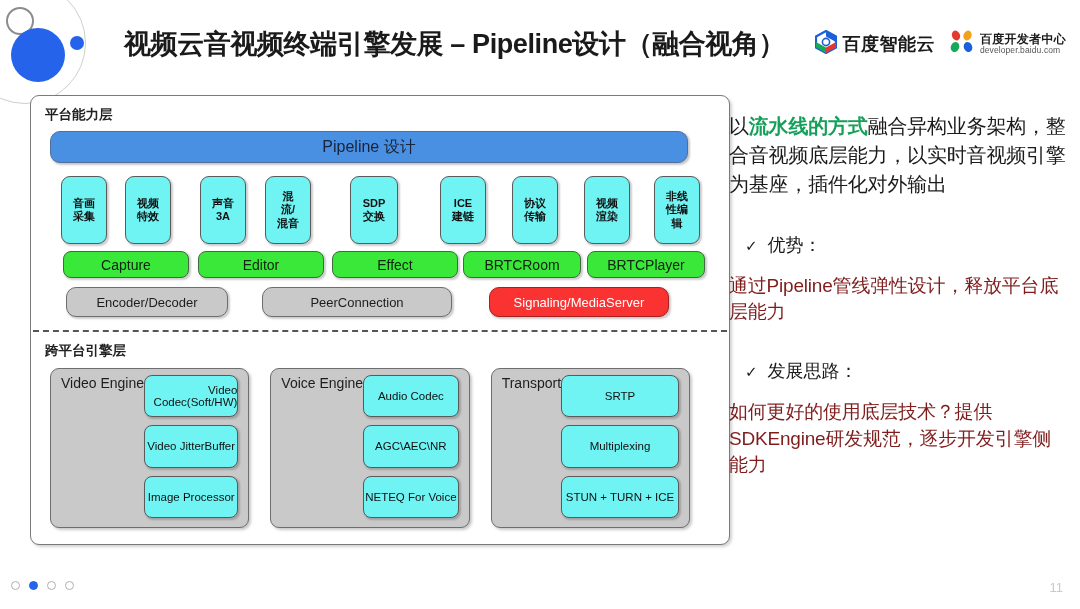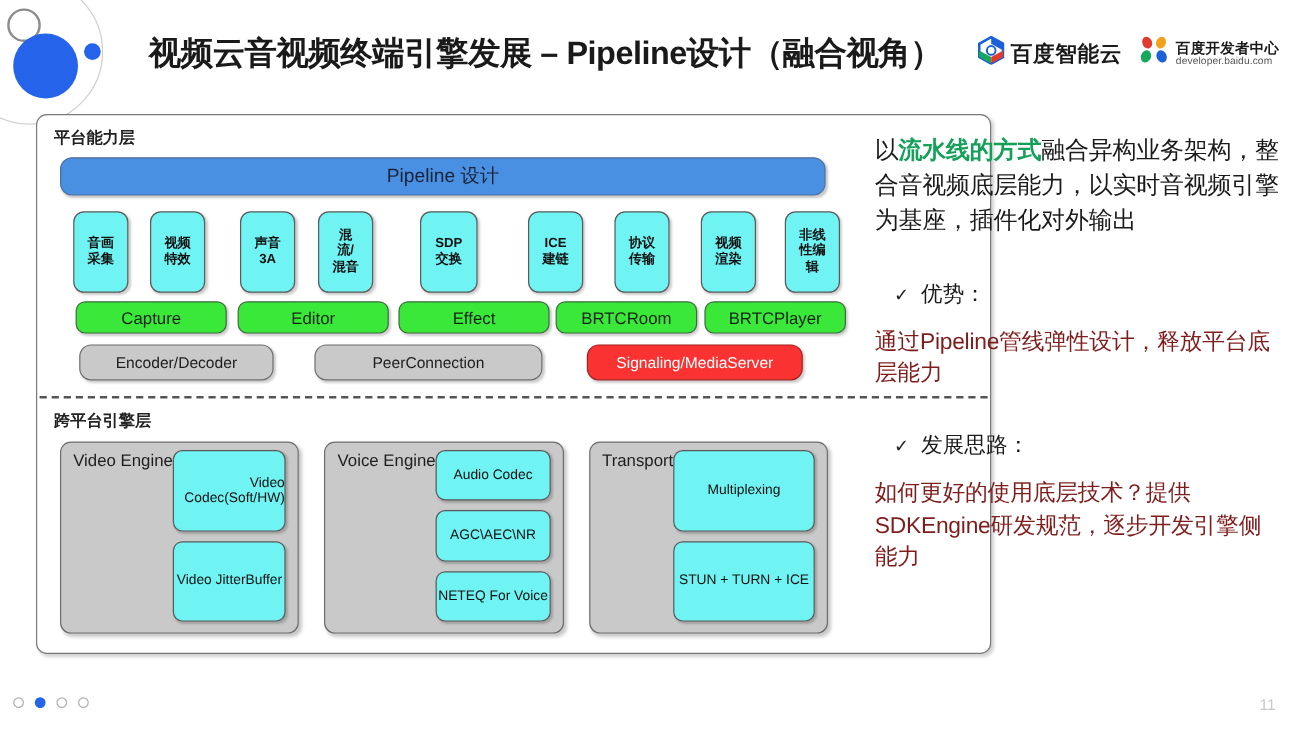--- a/index.html
+++ b/index.html
@@ -28,21 +28,21 @@
   .logos{position:absolute;right:14px;top:30px;display:flex;align-items:center;gap:14px;}
   .logo-cloud{display:flex;align-items:center;gap:5px;justify-content:flex-end;}
   .logo-cloud .lgtxt{font-size:18px;font-weight:bold;color:#1a1a1a;letter-spacing:0.5px;}
   .logo-dev{display:flex;align-items:center;gap:5px;}
   .logo-dev .dvwrap{display:flex;flex-direction:column;line-height:1.05;}
   .logo-dev .dvtop{font-size:12px;font-weight:bold;color:#1a1a1a;letter-spacing:0.3px;}
   .logo-dev .dvbot{font-size:8.5px;color:#555;letter-spacing:0.1px;}
 
   
   .diagram{
-    position:absolute;left:30px;top:95px;width:796px;height:450px;
+    position:absolute;left:30px;top:95px;width:700px;height:450px;
     border:1.6px solid #7a7a7a;border-radius:9px;background:#fff;
     box-sizing:border-box;
     box-shadow:2px 2px 3px rgba(0,0,0,0.18);
   }
   .layer-label{
     position:absolute;font-size:13.5px;font-weight:bold;color:#222;
   }
   .lbl-top{left:14px;top:10px;}
   .lbl-bottom{left:14px;top:246px;}
 
@@ -242,33 +242,35 @@
     <div class="dashed-div"></div>
 
     <div class="layer-label lbl-bottom">跨平台引擎层</div>
 
     <div class="engines">
         <div class="engine">
           <div class="engine-title">Video Engine</div>
           <div class="engine-items">
             <div class="engine-item">Video Codec(Soft/HW)</div>
             <div class="engine-item">Video JitterBuffer</div>
+            <div class="engine-item">Image Processor</div>
           </div>
         </div>
         <div class="engine">
           <div class="engine-title">Voice Engine</div>
           <div class="engine-items">
             <div class="engine-item">Audio Codec</div>
             <div class="engine-item">AGC\AEC\NR</div>
             <div class="engine-item">NETEQ For Voice</div>
           </div>
         </div>
         <div class="engine">
           <div class="engine-title">Transport</div>
           <div class="engine-items">
+            <div class="engine-item">SRTP</div>
             <div class="engine-item">Multiplexing</div>
             <div class="engine-item">STUN + TURN + ICE</div>
           </div>
         </div>
       </div>
   </div>
 
   <div class="rightcol">
     <div class="lead">
       <span>以</span><span class="hl">流水线的方式</span><span>融合异构业务架构，整合音视频底层能力，以实时音视频引擎为基座，插件化对外输出</span>

